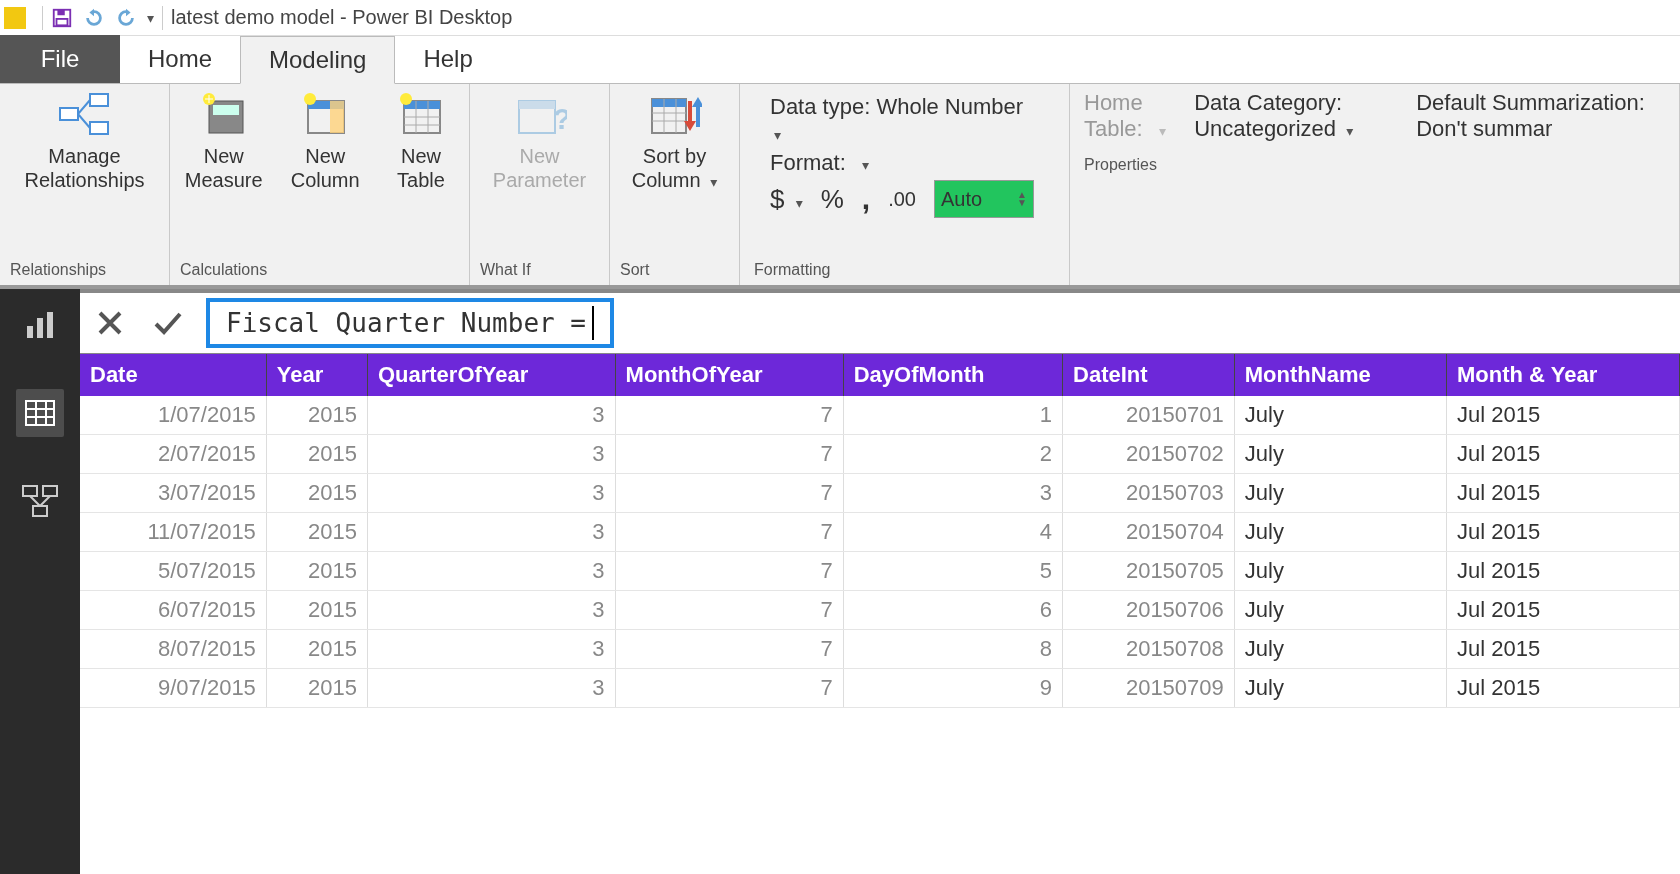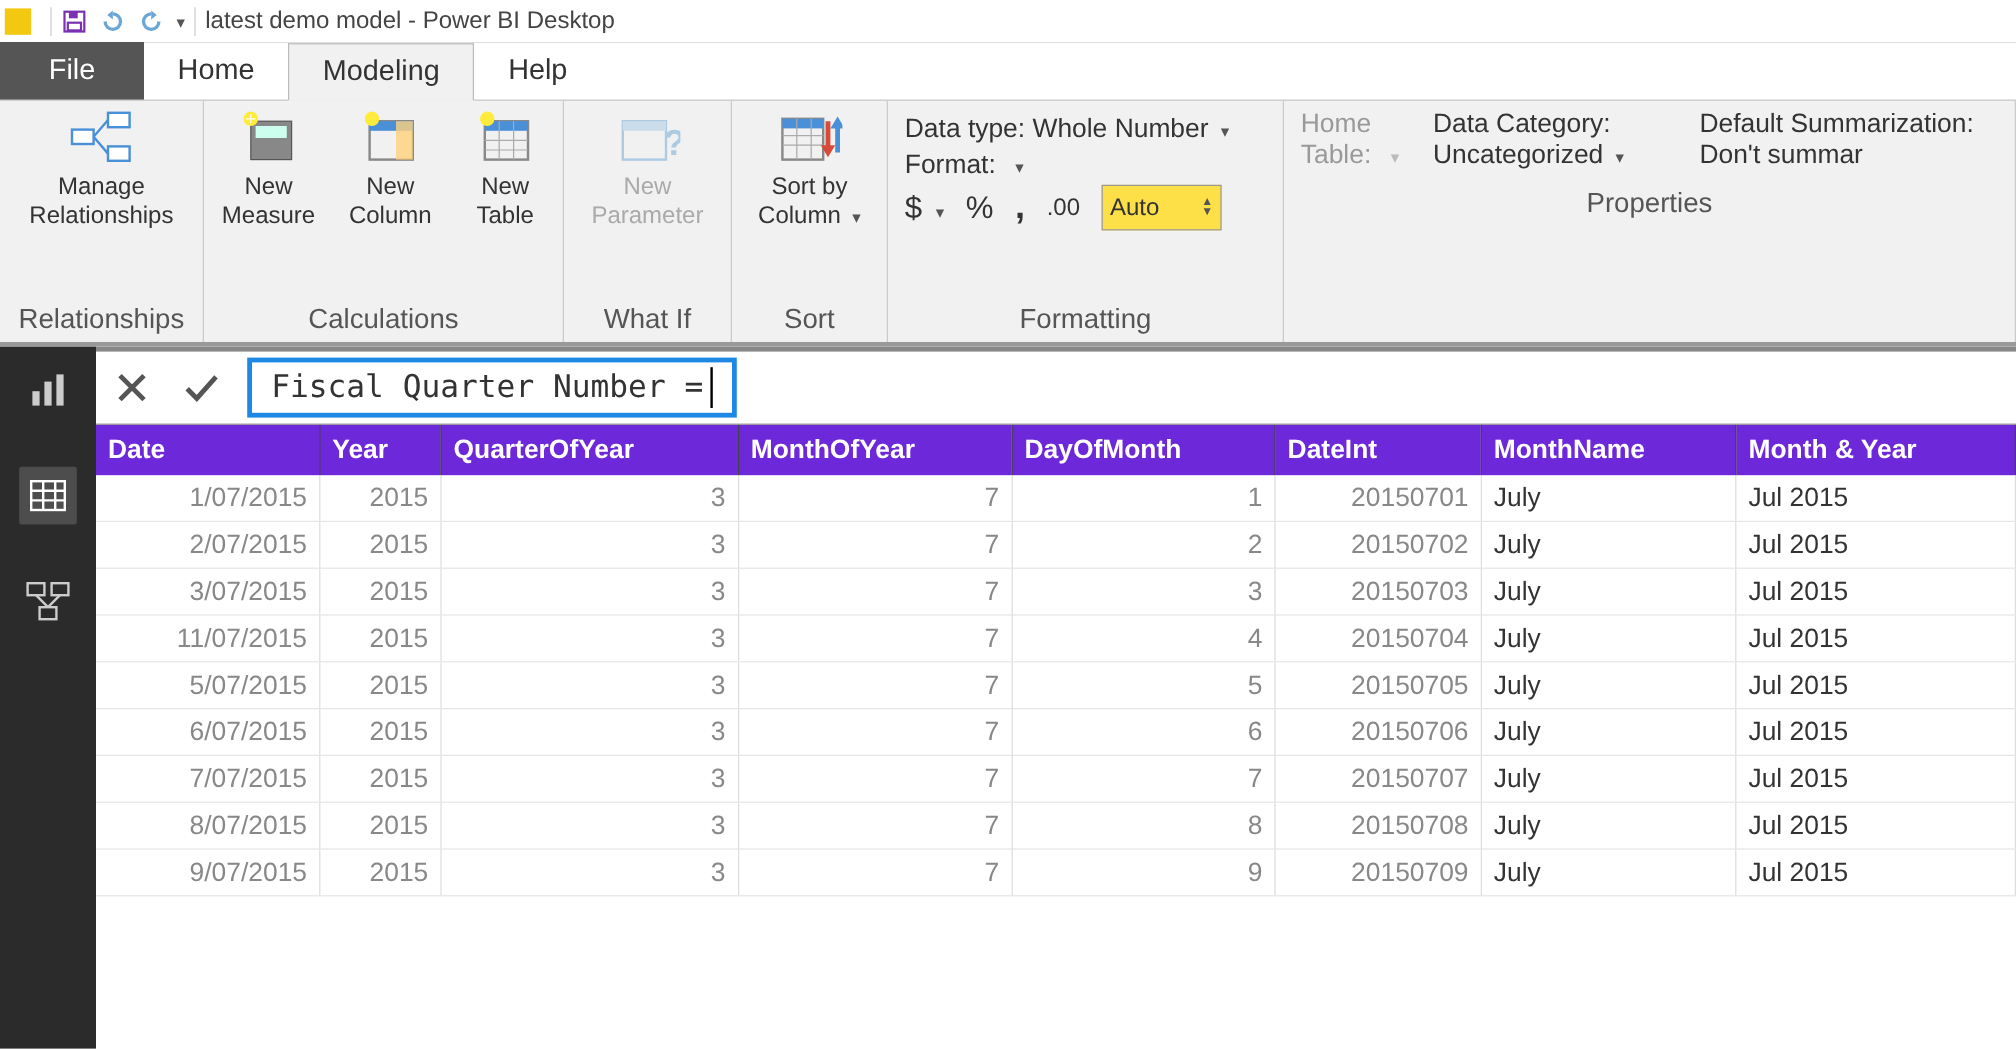--- a/index.html
+++ b/index.html
@@ -11,29 +11,29 @@
   .titlebar .qat{display:flex;align-items:center;gap:10px}
   .titlebar .qat svg{width:22px;height:22px}
   
   .tabs{height:48px;display:flex;align-items:flex-end;background:#fff;border-bottom:1px solid #bbb}
   .tabs .file{width:120px;height:48px;background:#555;color:#fff;display:flex;align-items:center;justify-content:center;font-size:24px;}
   .tabs .tab{padding:0 28px;height:48px;display:flex;align-items:center;font-size:24px;color:#333;cursor:pointer}
   .tabs .tab.active{border:1px solid #bbb;border-bottom:1px solid #f1f1f1;background:#f1f1f1;position:relative;top:1px}
   
   .ribbon{height:205px;background:#f1f1f1;border-bottom:4px solid #999;display:flex;overflow:hidden}
   .group{border-right:1px solid #c9c9c9;display:flex;flex-direction:column;justify-content:space-between;padding:6px 10px 2px}
-  .group .label{font-size:23px;color:#555;text-align:center;padding:4px 0}
+  .group .label{font-size:16px;color:#555;text-align:left;padding:4px 0}
   .btns{display:flex;gap:14px;align-items:flex-start;flex:1}
   .bigbtn{display:flex;flex-direction:column;align-items:center;justify-content:flex-start;width:100px;cursor:pointer;color:#333;font-size:20px;text-align:center;line-height:1.2}
   .bigbtn .ico{width:54px;height:48px;display:flex;align-items:center;justify-content:center;margin-bottom:6px}
   .bigbtn.disabled{color:#aaa}
   .fmtgroup{padding:6px 14px 2px;display:flex;flex-direction:column;justify-content:space-between}
-  .fmtrow{display:flex;align-items:center;gap:10px;font-size:22px;color:#333;margin:4px 0}
+  .fmtrow{display:flex;align-items:center;gap:10px;font-size:22px;color:#333;margin:4px 16px}
   .propgroup{padding:6px 14px 2px;display:flex;flex-direction:column;justify-content:flex-start;font-size:22px;color:#333;gap:10px;flex:1}
-  .autobox{border:1px solid #999;background:#fde047;height:38px;width:100px;display:flex;align-items:center;justify-content:space-between;padding:0 6px;font-size:20px}
+  .autobox{border:1px solid #999;background:#22c55e;height:38px;width:100px;display:flex;align-items:center;justify-content:space-between;padding:0 6px;font-size:20px}
   .autobox .spin{display:flex;flex-direction:column;font-size:10px;line-height:8px;color:#555}
   .grey{color:#999}
   .caret{font-size:14px;color:#555;margin-left:4px}
   
   .contentrow{display:flex;height:calc(874px - 36px - 48px - 205px);justify-content:center;}
   .nav{width:80px;background:#2b2b2b;display:flex;flex-direction:column;align-items:center;padding-top:12px;gap:40px}
   .nav .navbtn{width:48px;height:48px;display:flex;align-items:center;justify-content:center;cursor:pointer;border-radius:2px}
   .nav .navbtn.active{background:#4d4d4d}
   .main{flex:1;display:flex;flex-direction:column}
   .fbar{height:64px;background:#fff;border-top:4px solid #888;display:flex;align-items:center;padding:0 10px;gap:18px}
@@ -338,30 +338,20 @@
               <td class="num">6/07/2015</td>
               <td class="num">2015</td>
               <td class="num">3</td>
               <td class="num">7</td>
               <td class="num">6</td>
               <td class="num">20150706</td>
               <td class="txt">July</td>
               <td class="txt">Jul 2015</td>
             </tr>
             <tr>
-              <td class="num">7/07/2015</td>
-              <td class="num">2015</td>
-              <td class="num">3</td>
-              <td class="num">7</td>
-              <td class="num">7</td>
-              <td class="num">20150707</td>
-              <td class="txt">July</td>
-              <td class="txt">Jul 2015</td>
-            </tr>
-            <tr>
               <td class="num">8/07/2015</td>
               <td class="num">2015</td>
               <td class="num">3</td>
               <td class="num">7</td>
               <td class="num">8</td>
               <td class="num">20150708</td>
               <td class="txt">July</td>
               <td class="txt">Jul 2015</td>
             </tr>
             <tr>

